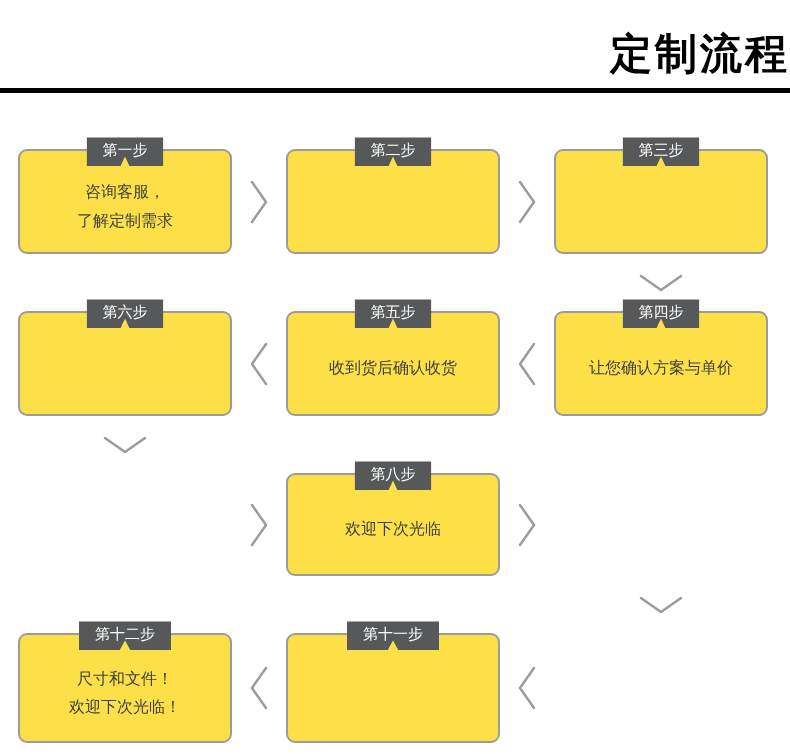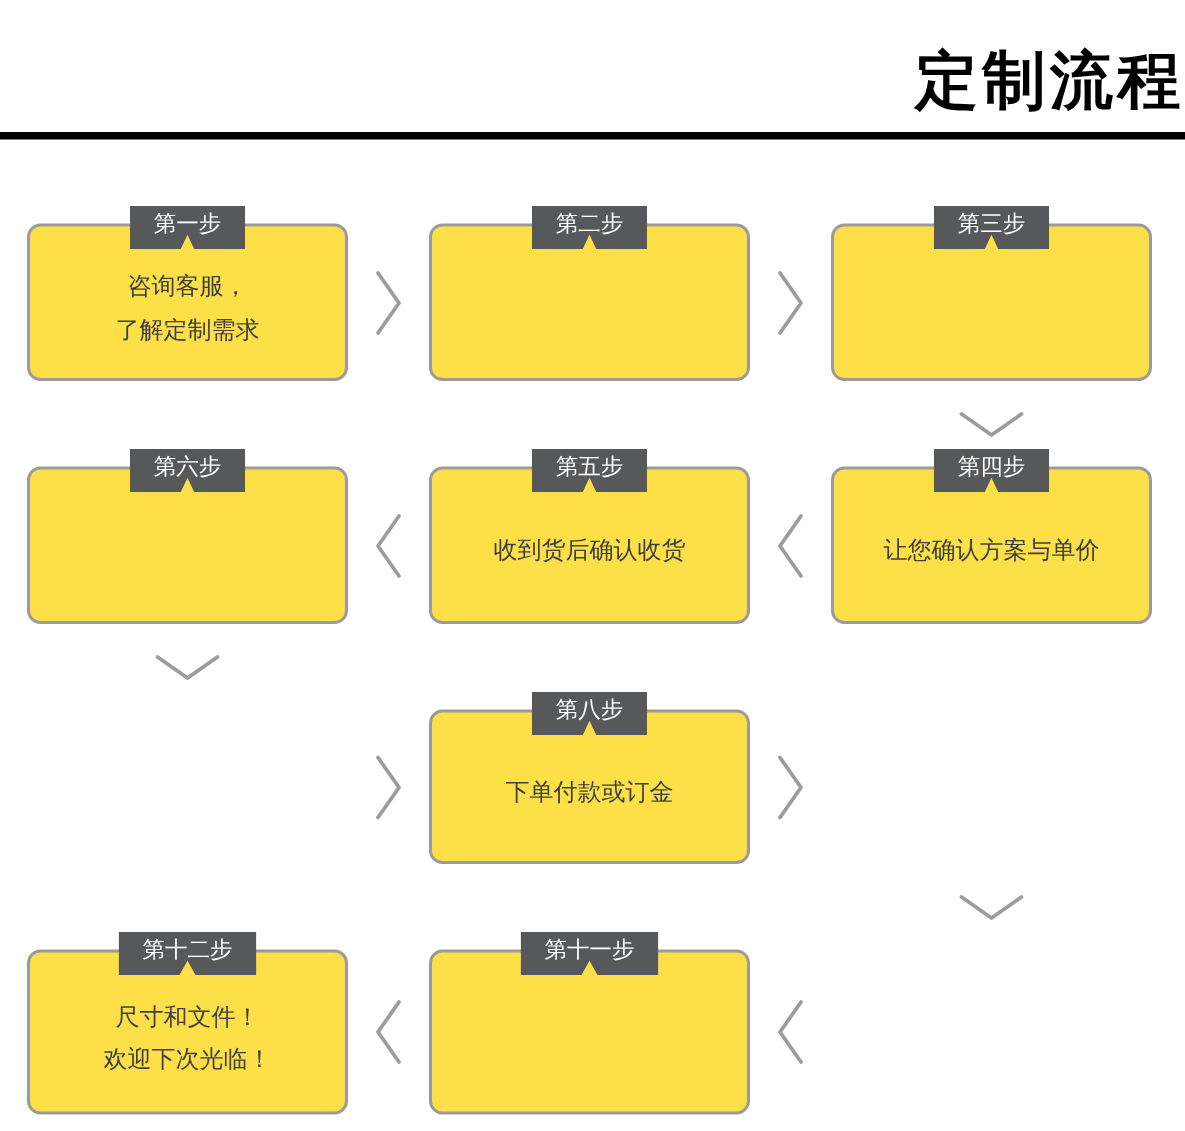--- a/index.html
+++ b/index.html
@@ -128,21 +128,21 @@
       </svg>
   </div>
 
   <div class="arrow gr5 gc2">
     <svg width="18" height="44" viewBox="0 0 18 44">
         <polyline points="2,2 16,22 2,42" fill="none" stroke="#9c9c9c" stroke-width="2.5" stroke-linecap="round" stroke-linejoin="round"></polyline>
       </svg>
   </div>
   <div class="box gr5 gc3">
     <div class="tag">第八步</div>
-    <div class="step-text">下单付款或订金</div>
+    <div class="step-text">欢迎下次光临</div>
   </div>
   <div class="arrow gr5 gc4">
     <svg width="18" height="44" viewBox="0 0 18 44">
         <polyline points="2,2 16,22 2,42" fill="none" stroke="#9c9c9c" stroke-width="2.5" stroke-linecap="round" stroke-linejoin="round"></polyline>
       </svg>
   </div>
 
   <div class="arrow gr6 gc5">
     <svg width="44" height="18" viewBox="0 0 44 18">
         <polyline points="2,2 22,16 42,2" fill="none" stroke="#9c9c9c" stroke-width="2.5" stroke-linecap="round" stroke-linejoin="round"></polyline>

